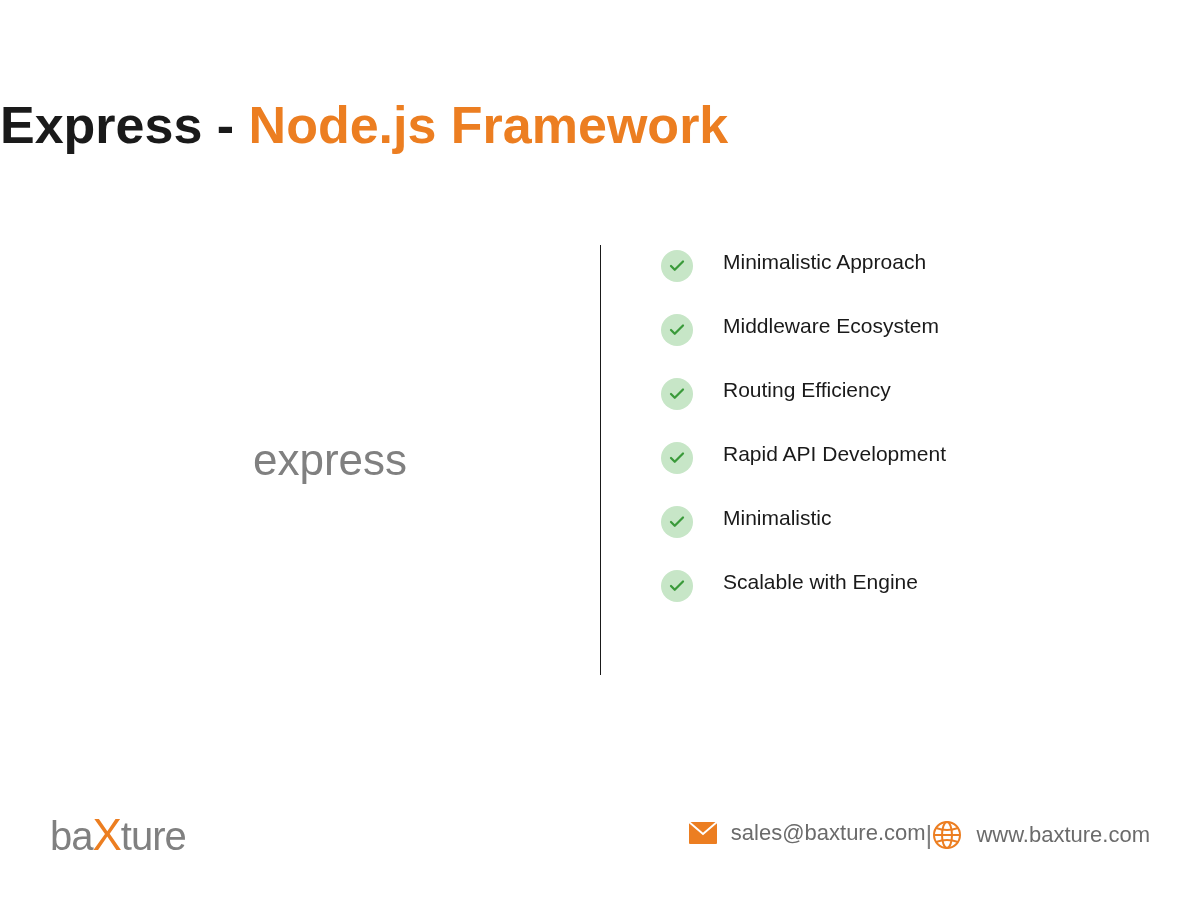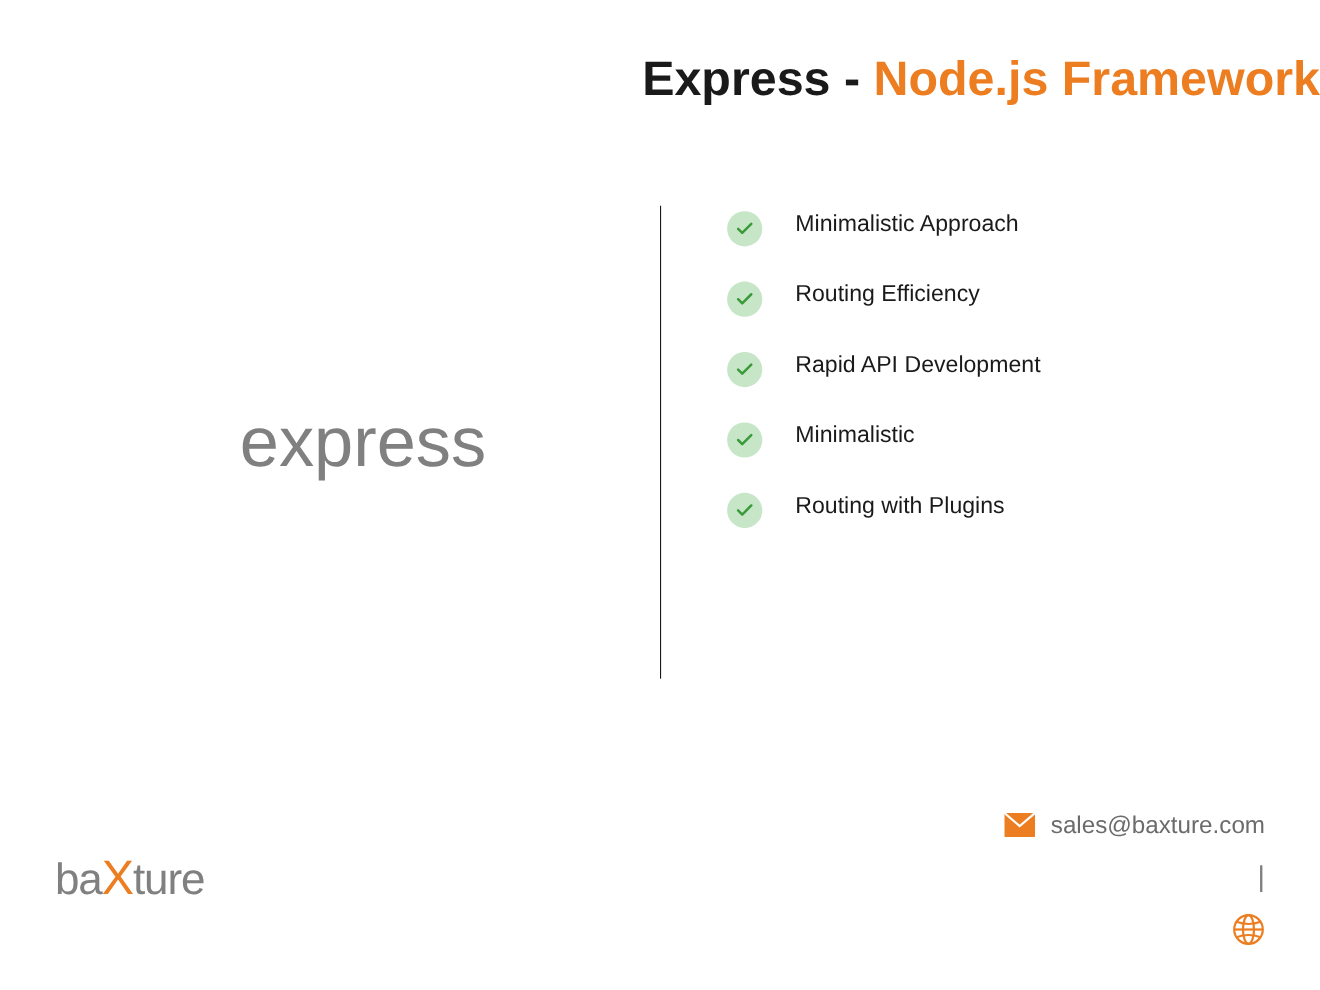--- a/index.html
+++ b/index.html
@@ -9,44 +9,44 @@
     }
     body {
       width: 1200px;
       height: 900px;
       background: #ffffff;
       font-family: 'Segoe UI', -apple-system, BlinkMacSystemFont, sans-serif;
       position: relative;
       overflow: hidden;
     }
     .page-title {
-      text-align: right;
-      padding-top: 47px;
-      font-size: 44px;
+      text-align: left;
+      padding-top: 95px;
+      font-size: 52px;
       font-weight: 600;
       color: #1a1a1a;
     }
     .page-title .highlight {
       color: #ec7e21;
     }
     .content {
       display: flex;
       margin-top: 90px;
       padding: 0 60px;
     }
     .left-panel {
       flex: 0 0 540px;
       display: flex;
       align-items: center;
       justify-content: center;
       height: 430px;
     }
     .express-logo {
       font-family: 'Helvetica Neue', Arial, sans-serif;
-      font-size: 64px;
+      font-size: 44px;
       font-weight: 300;
       color: #808080;
       letter-spacing: 0px;
     }
     .divider {
       width: 1px;
       background: #1a1a1a;
       height: 430px;
     }
     .right-panel {
@@ -93,25 +93,23 @@
       color: #808080;
       letter-spacing: -1px;
     }
     .company-logo .x {
       color: #ec7e21;
       font-size: 44px;
     }
     .contact-info {
       margin-left: auto;
       display: flex;
-      align-items: flex-end;
-      gap: 18px;
+      align-items: flex-start;
       font-size: 22px;
       color: #6b6b6b;
-      flex-direction: column;
     }
     .contact-item {
       display: flex;
       align-items: center;
       gap: 14px;
     }
     .contact-separator {
       color: #808080;
       font-size: 26px;
       font-weight: 300;
@@ -145,20 +143,28 @@
           </svg>
       </div>
       <span class="feature-text">Minimalistic Approach</span>
     </div>
     <div class="feature-item">
       <div class="check-circle">
         <svg viewBox="0 0 24 24" fill="none" stroke="#3a9a3a" stroke-width="3" stroke-linecap="round" stroke-linejoin="round">
             <polyline points="20 6 9 17 4 12"></polyline>
           </svg>
       </div>
+      <span class="feature-text">Middleware Ecosystem</span>
+    </div>
+    <div class="feature-item">
+      <div class="check-circle">
+        <svg viewBox="0 0 24 24" fill="none" stroke="#3a9a3a" stroke-width="3" stroke-linecap="round" stroke-linejoin="round">
+            <polyline points="20 6 9 17 4 12"></polyline>
+          </svg>
+      </div>
       <span class="feature-text">Routing Efficiency</span>
     </div>
     <div class="feature-item">
       <div class="check-circle">
         <svg viewBox="0 0 24 24" fill="none" stroke="#3a9a3a" stroke-width="3" stroke-linecap="round" stroke-linejoin="round">
             <polyline points="20 6 9 17 4 12"></polyline>
           </svg>
       </div>
       <span class="feature-text">Rapid API Development</span>
     </div>
@@ -169,21 +175,21 @@
           </svg>
       </div>
       <span class="feature-text">Minimalistic</span>
     </div>
     <div class="feature-item">
       <div class="check-circle">
         <svg viewBox="0 0 24 24" fill="none" stroke="#3a9a3a" stroke-width="3" stroke-linecap="round" stroke-linejoin="round">
             <polyline points="20 6 9 17 4 12"></polyline>
           </svg>
       </div>
-      <span class="feature-text">Routing with Plugins</span>
+      <span class="feature-text">Scalable with Engine</span>
     </div>
   </div>
 </div>
 
 <div class="footer">
   <div class="company-logo">
     <span>ba</span><span class="x">X</span><span>ture</span>
   </div>
   <div class="contact-info">
     <div class="contact-item">
@@ -195,15 +201,16 @@
     </div>
     <span class="contact-separator">|</span>
     <div class="contact-item">
       <svg class="icon-globe" viewBox="0 0 30 30" fill="none" stroke="#ec7e21" stroke-width="2">
         <circle cx="15" cy="15" r="13"></circle>
         <ellipse cx="15" cy="15" rx="5" ry="13"></ellipse>
         <line x1="2" y1="15" x2="28" y2="15"></line>
         <path d="M 4 8 Q 15 12 26 8"></path>
         <path d="M 4 22 Q 15 18 26 22"></path>
       </svg>
+      <span>www.baxture.com</span>
     </div>
   </div>
 </div>
 
 </body></html>

